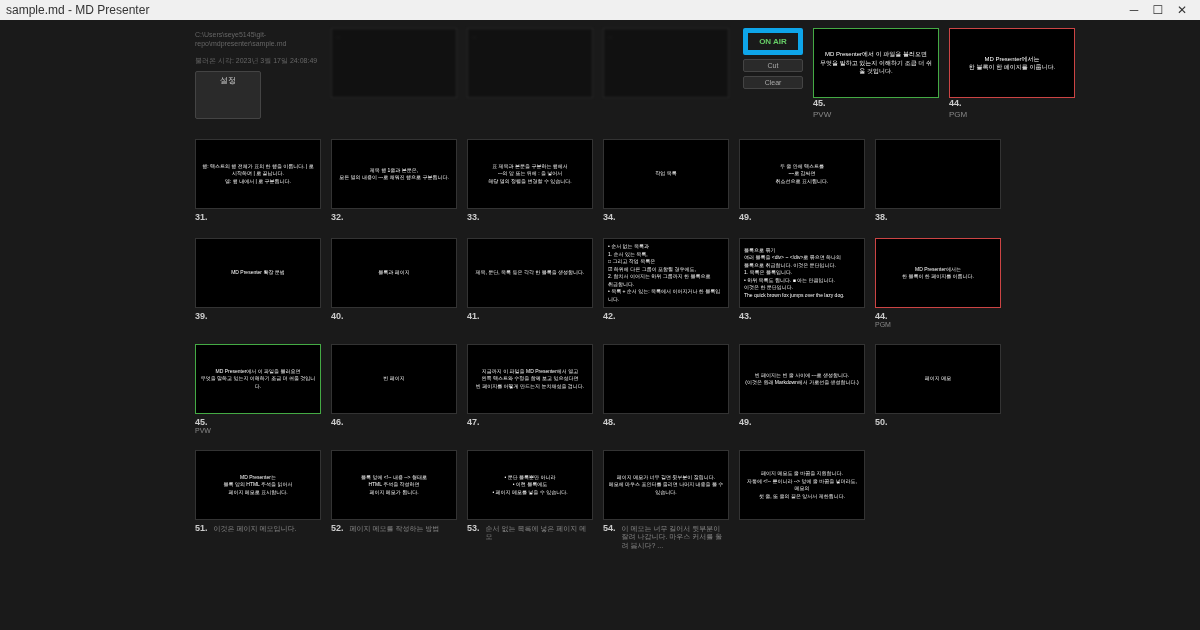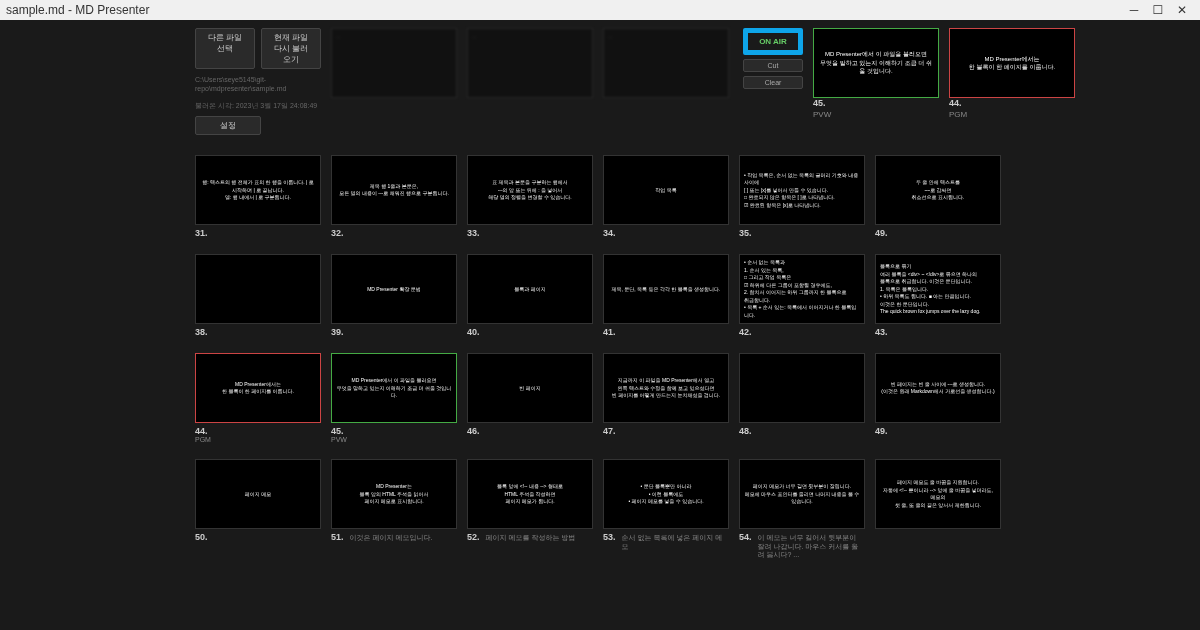--- a/index.html
+++ b/index.html
@@ -146,24 +146,20 @@
   <div class="spacer"></div>
   <span class="win-btn">─</span>
   <span class="win-btn">☐</span>
   <span class="win-btn">✕</span>
 </div>
 
 <div class="content">
 
   <div class="top-row">
     <div class="controls-col">
-      <div class="btn-row">
-        <div class="btn">다른 파일 선택</div>
-        <div class="btn">현재 파일 다시 불러오기</div>
-      </div>
       <div class="path-info">C:\Users\seye5145\git-repo\mdpresenter\sample.md</div>
       <div class="path-info">불러온 시각: 2023년 3월 17일 24:08:49</div>
       <div class="btn" style="width:66px">설정</div>
     </div>
     <div class="blurred-thumb">...</div>
     <div class="blurred-thumb">...</div>
     <div class="blurred-thumb">...</div>
     <div class="right-controls">
       <div class="on-air">ON AIR</div>
       <div class="small-btn">Cut</div>
@@ -208,26 +204,20 @@
           <span class="slide-num">33.</span>
         </div>
       </div>
       <div class="slide-item">
         <div class="thumb">작업 목록</div>
         <div style="display: flex; gap: 6px; align-items: flex-start;">
           <span class="slide-num">34.</span>
         </div>
       </div>
       <div class="slide-item">
-        <div class="thumb left">• 작업 목록은, 순서 없는 목록의 글머리 기호와 내용 사이에<br>  [ ] 또는 [x]를 넣어서 만들 수 있습니다.<br>  □ 완료되지 않은 항목은 [ ]로 나타냅니다.<br>  ☑ 완료된 항목은 [x]로 나타냅니다.</div>
-        <div style="display: flex; gap: 6px; align-items: baseline;">
-          <span class="slide-num">35.</span>
-        </div>
-      </div>
-      <div class="slide-item">
         <div class="thumb">두 줄 안에 텍스트를<br>~~로 감싸면<br>취소선으로 표시됩니다.</div>
         <div style="display: flex; gap: 6px; align-items: baseline;">
           <span class="slide-num">49.</span>
         </div>
       </div>
       <div class="slide-item">
         <div class="thumb"></div>
         <div style="display: flex; gap: 6px; align-items: baseline;">
           <span class="slide-num">38.</span>
         </div>

